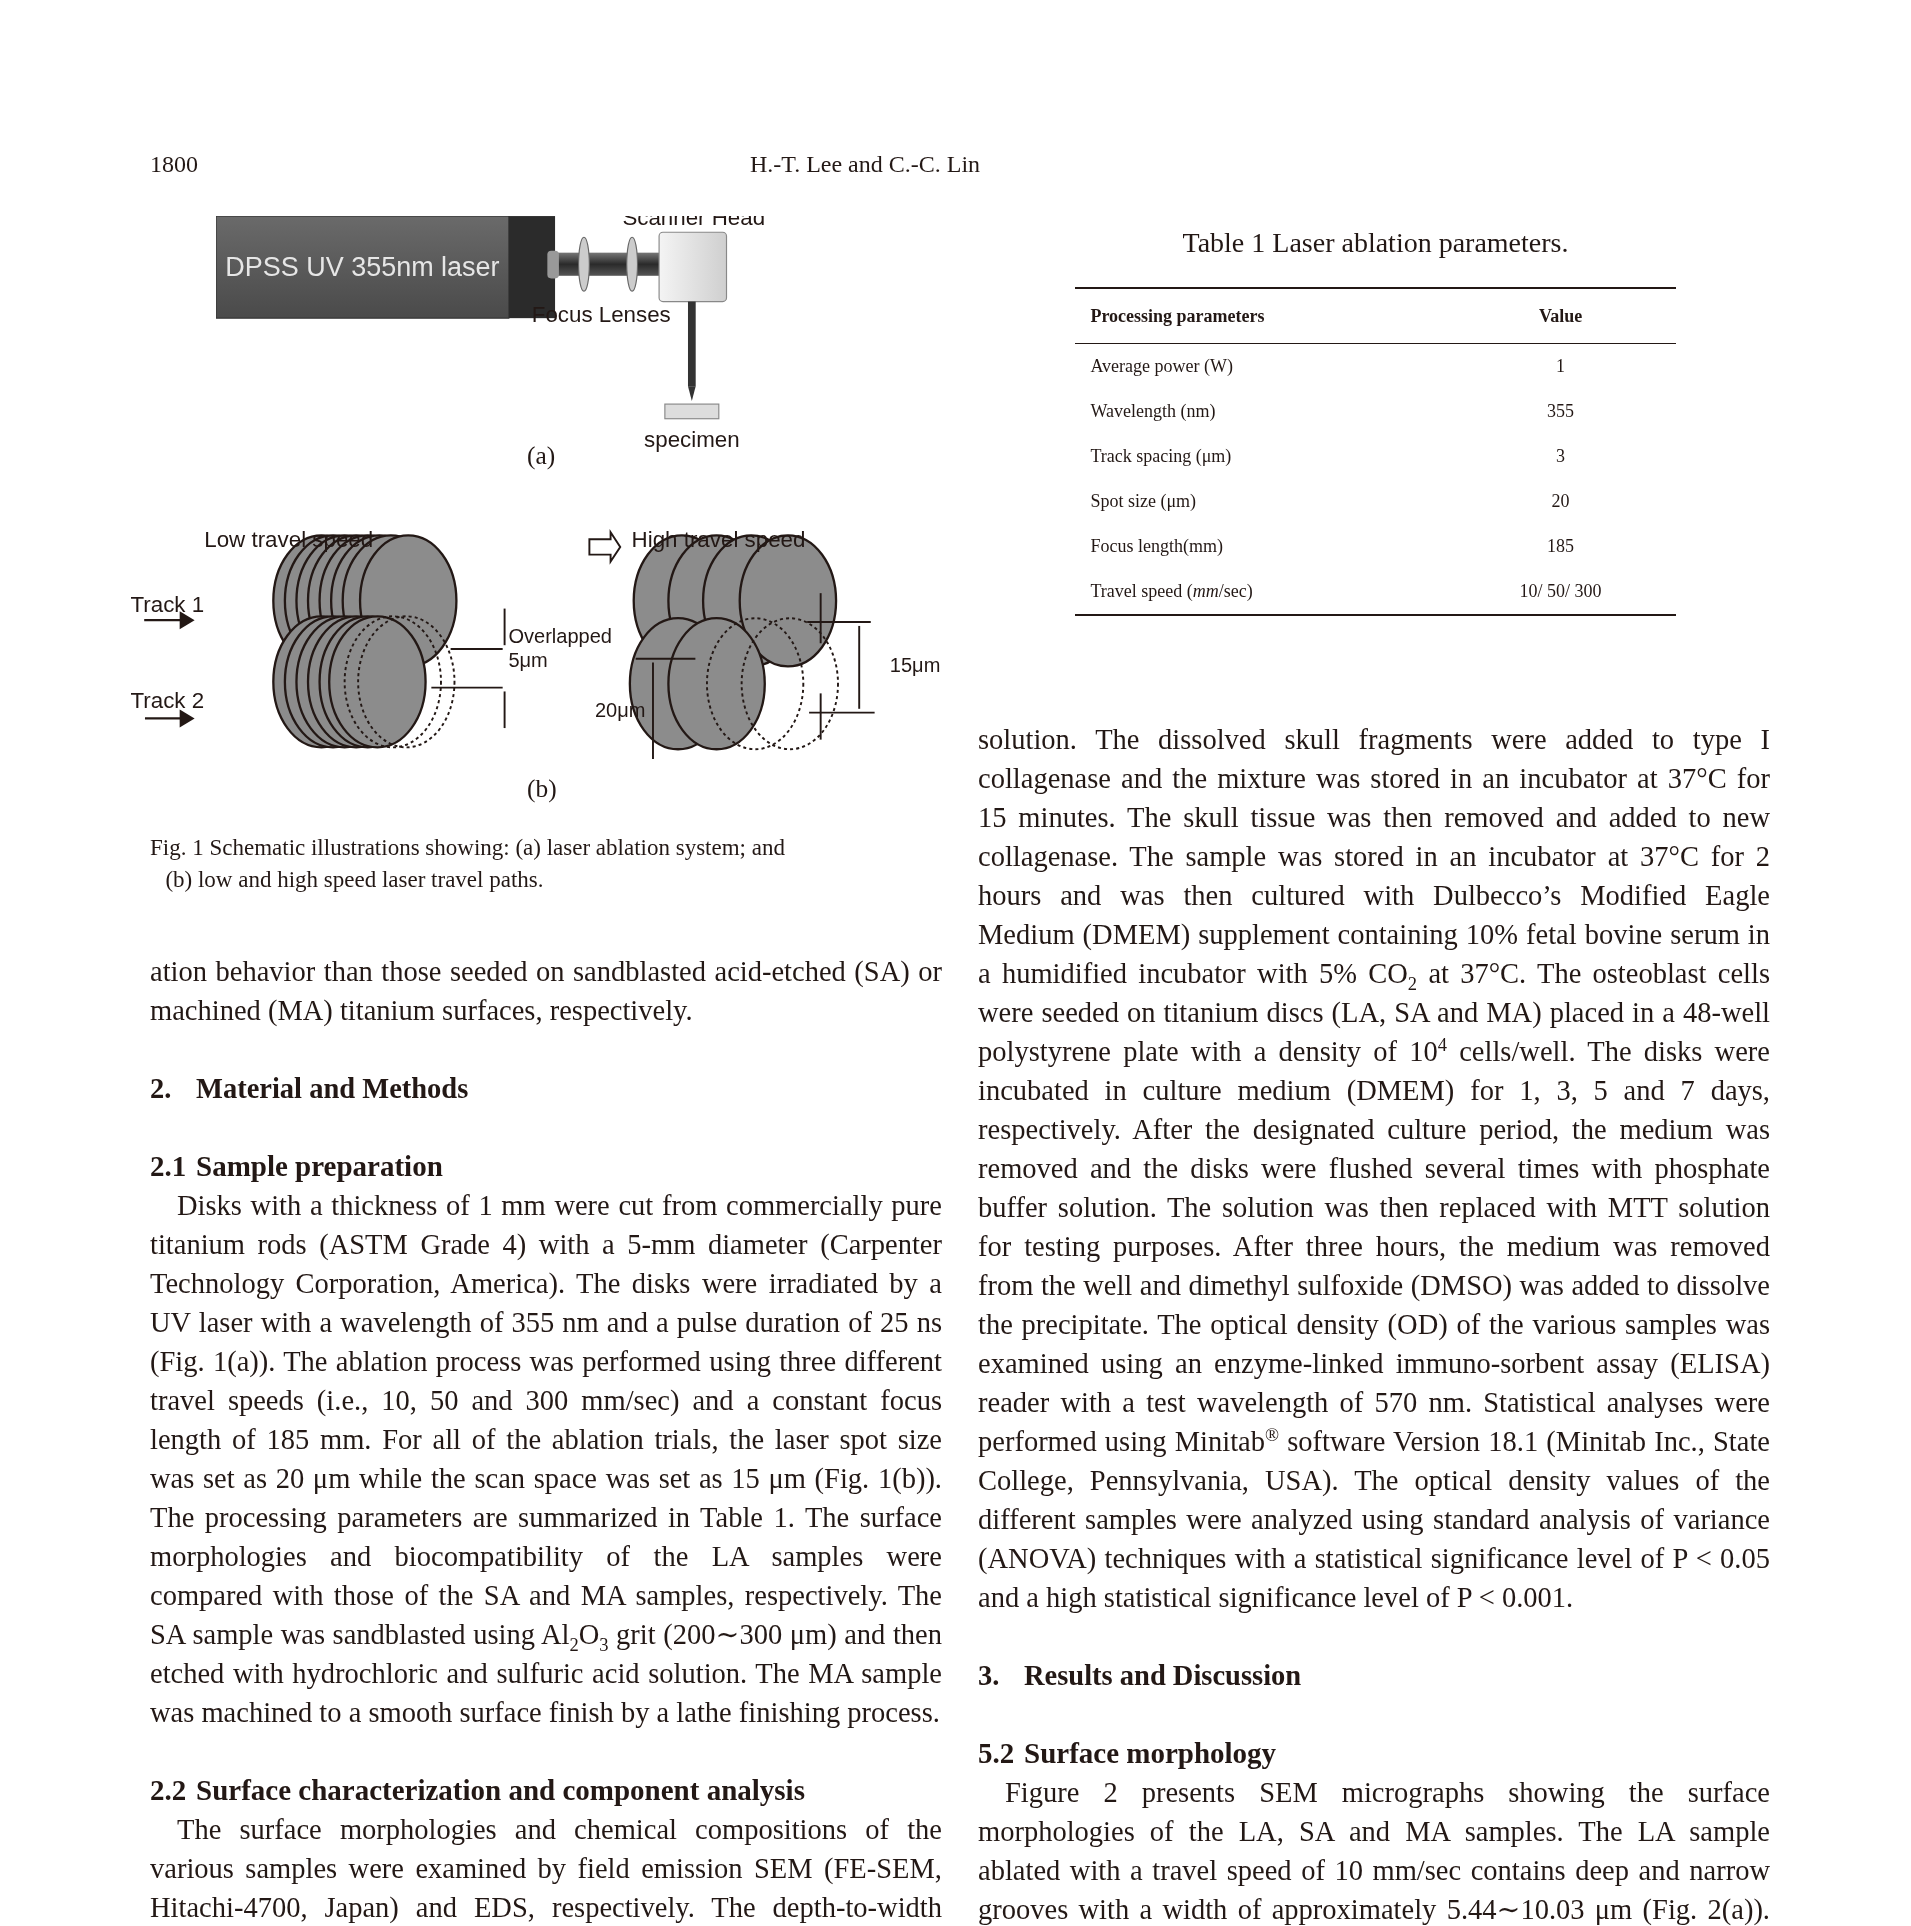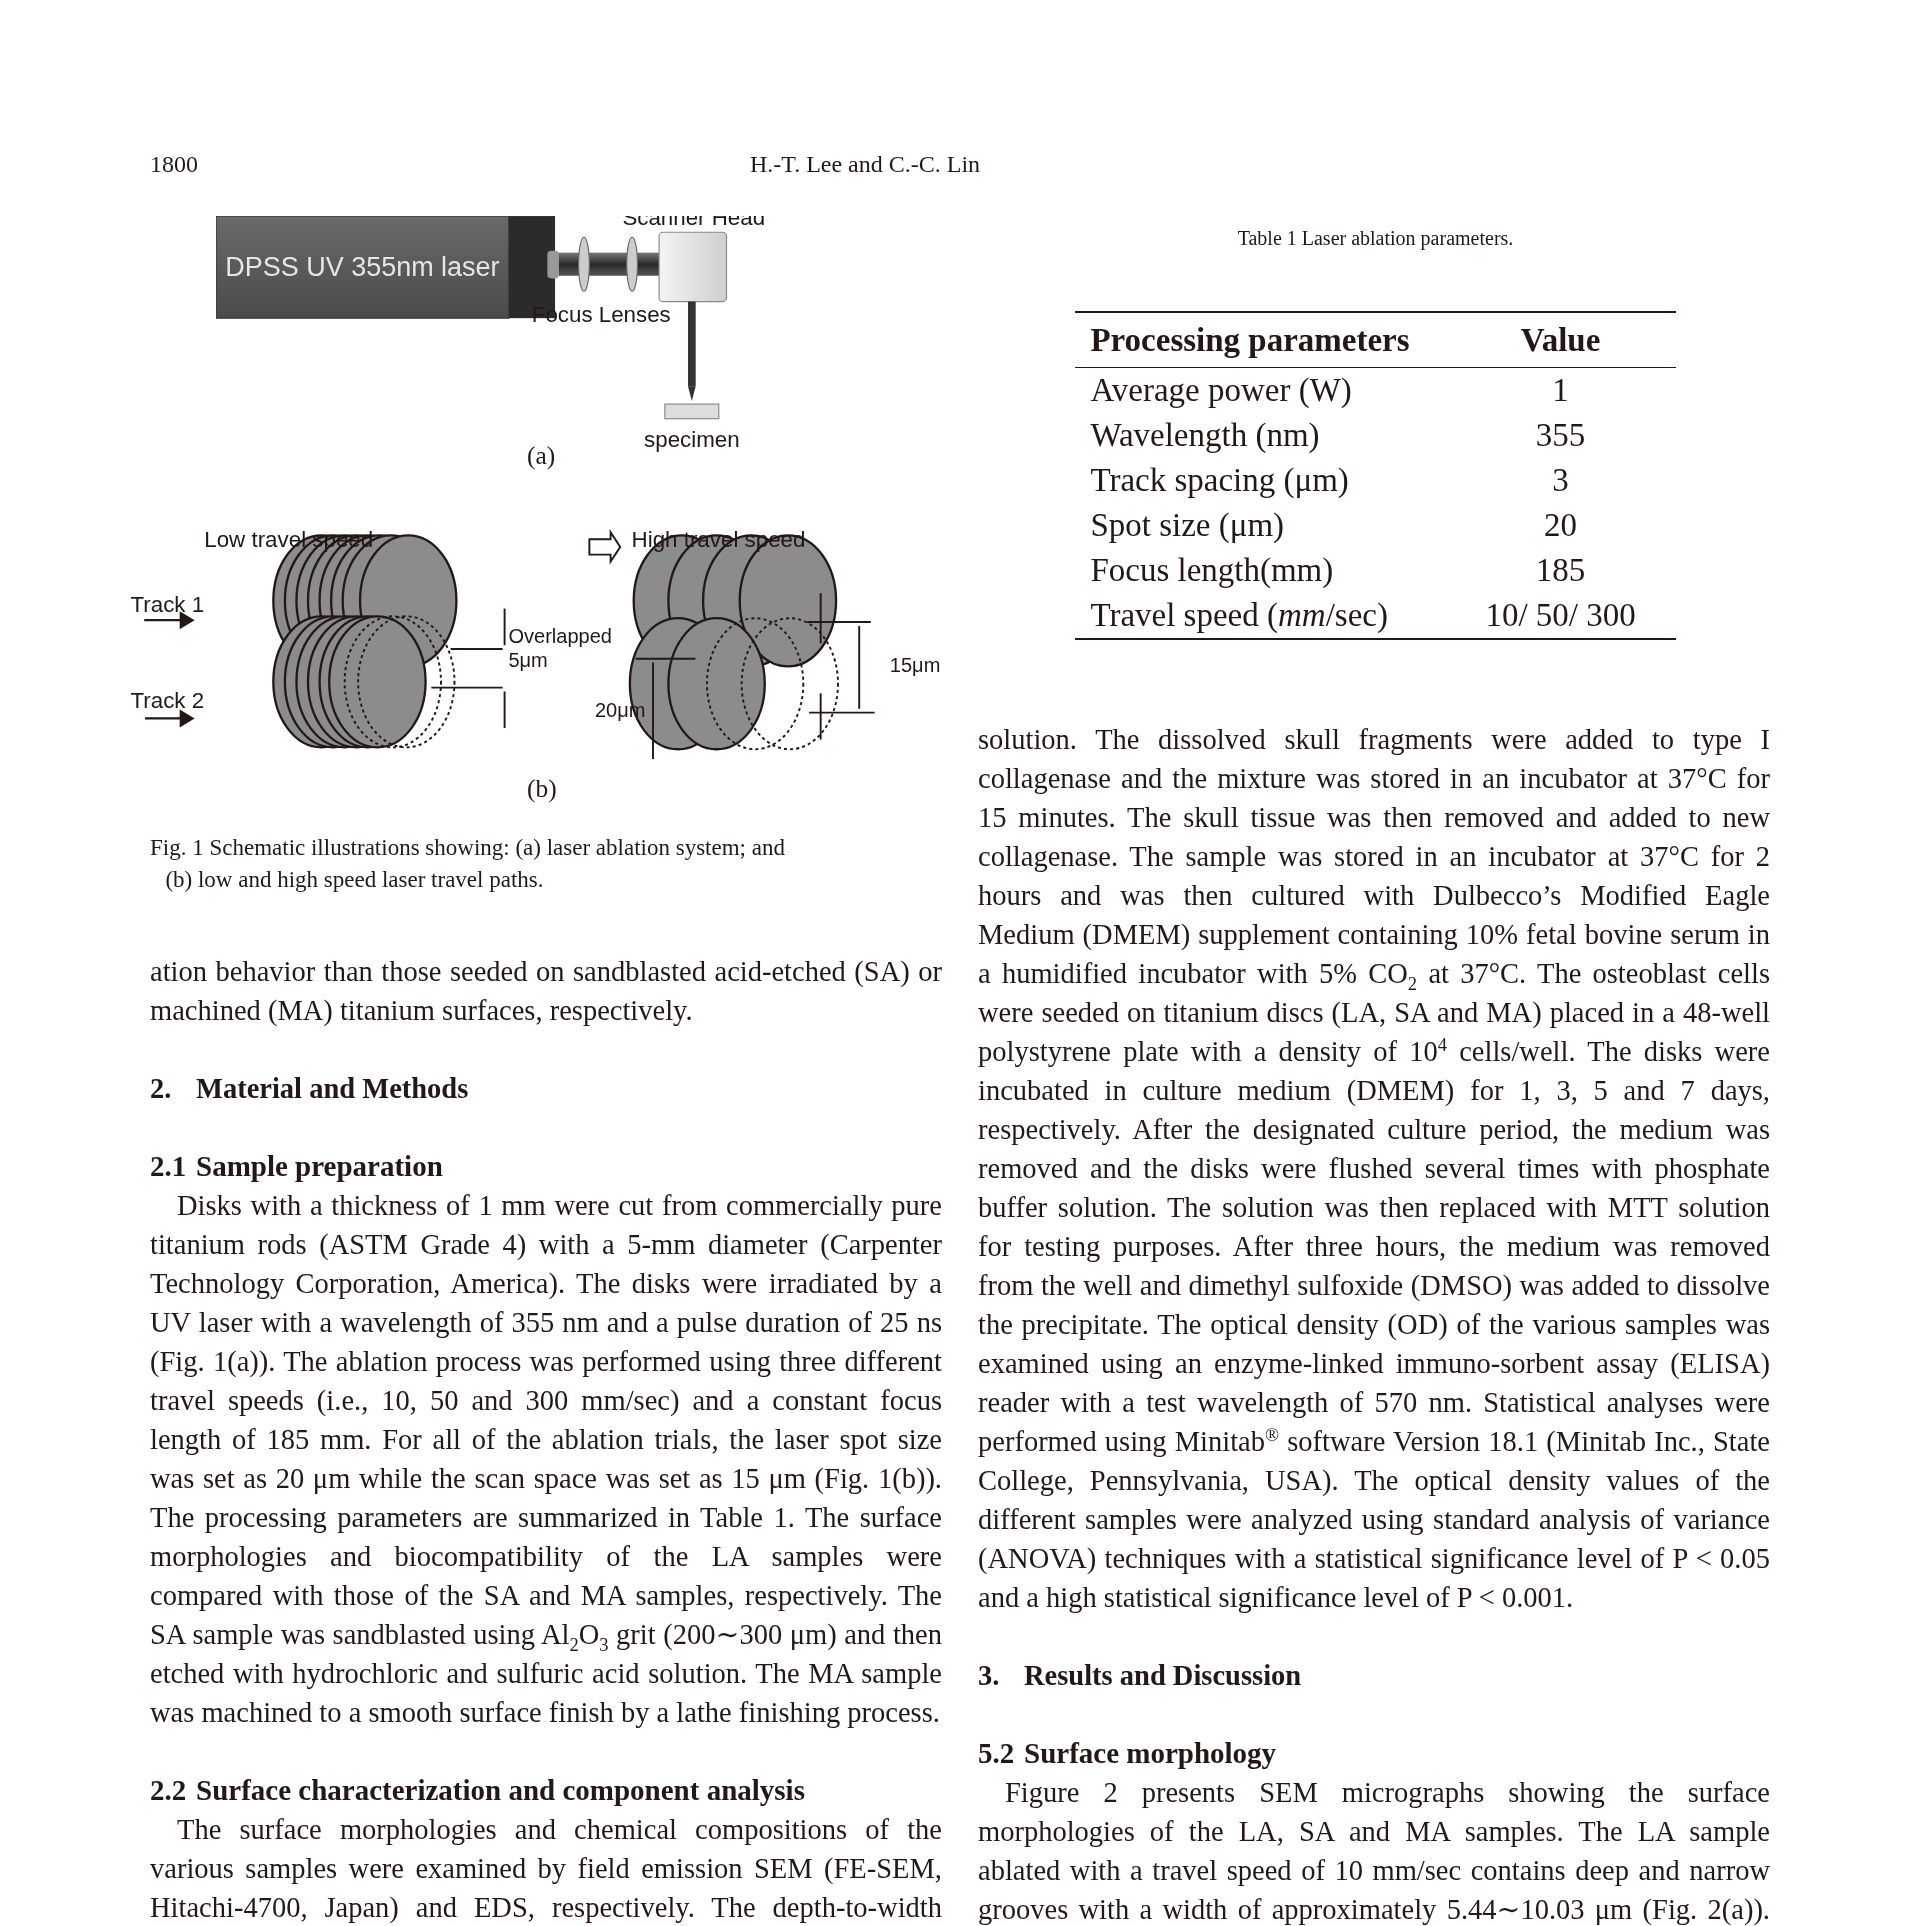--- a/index.html
+++ b/index.html
@@ -18,27 +18,27 @@
   .gap { height:39px; }
   .num { display:inline-block; width:46px; }
   sub, sup { font-size:0.65em; line-height:0; }
 
   .fig-caption { font-size:23px; line-height:32px; text-align:justify; width:792px; }
   .fig-caption .l2 { padding-left:15.4px; display:block; text-align:left; }
   .sub-label { font-size:25.4px; }
 
   .svglabel { font-family:"Liberation Sans","DejaVu Sans",sans-serif; }
 
-  table.t1 { border-collapse:collapse; font-size:33px;margin-top:24px; }
+  table.t1 { border-collapse:collapse; font-size:18px; }
   table.t1 th { font-weight:bold; padding:0 15.4px; height:54px; text-align:left; }
   table.t1 td { padding:0 15.4px; height:45px; text-align:left; }
   table.t1 .vcol { text-align:center; width:200px; }
   table.t1 thead tr { border-top:2.7px solid #231815; border-bottom:1.9px solid #231815; }
   table.t1 tbody tr:last-child { border-bottom:2.7px solid #231815; }
-  .t1-caption { font-size:20px; text-align:center; }
+  .t1-caption { font-size:28px; text-align:center; }
 </style>
 </head>
 <body>
 
 <div class="abs running page-no">1800</div>
 <div class="abs running authors">H.-T. Lee and C.-C. Lin</div>
 
 <div class="abs" style="left:216px; top:216px; width:655px; height:239px;">
   <svg width="655" height="239" viewBox="0 0 1700 620">
     <defs>

